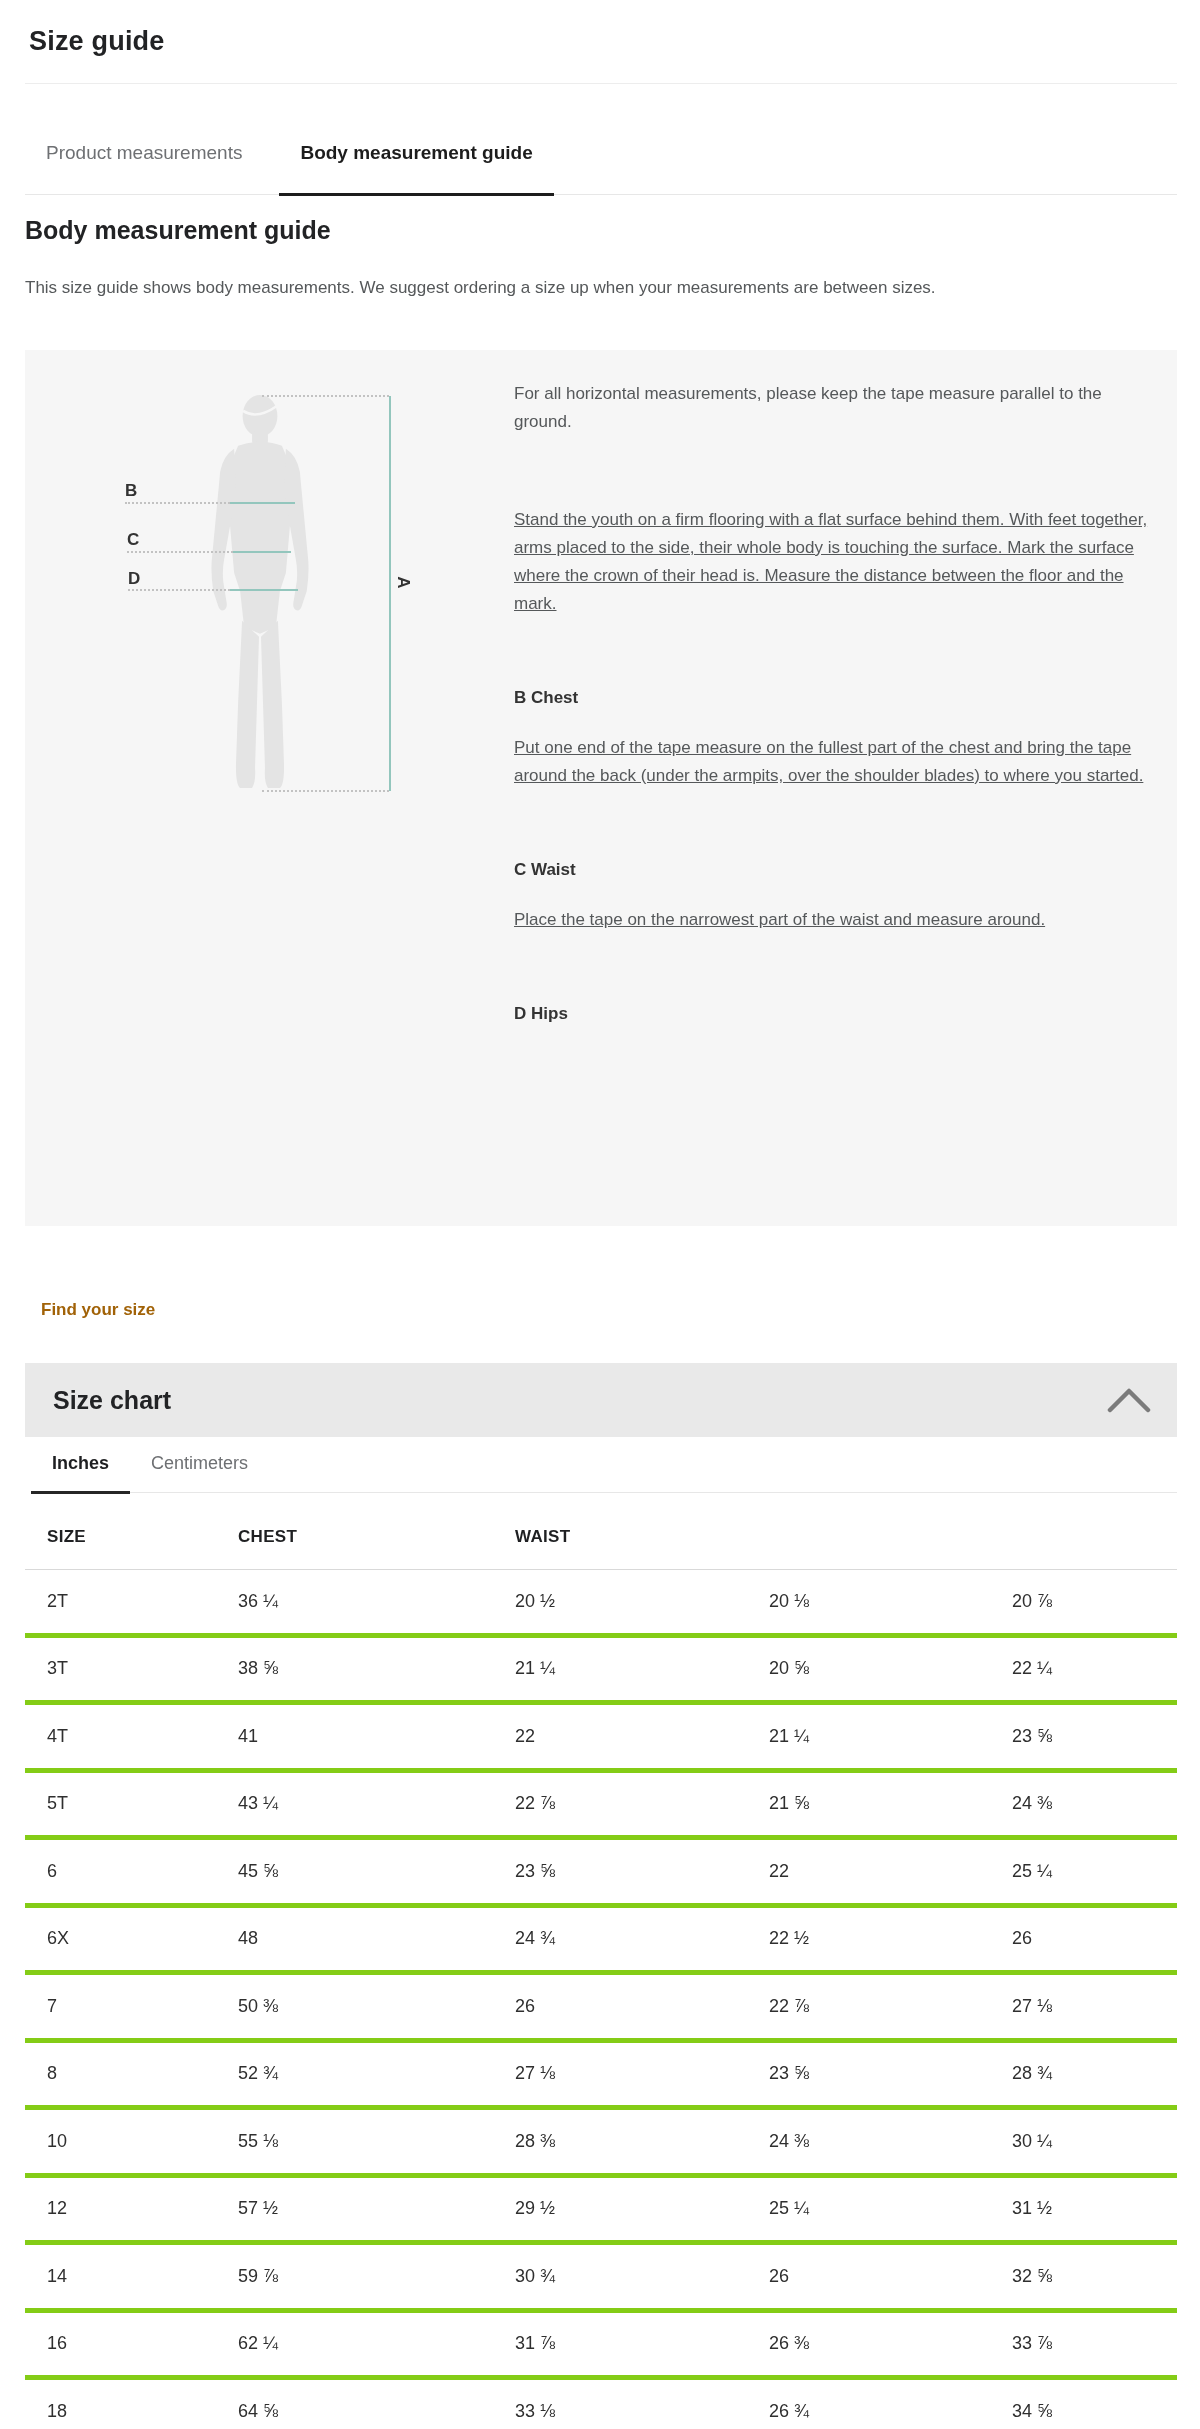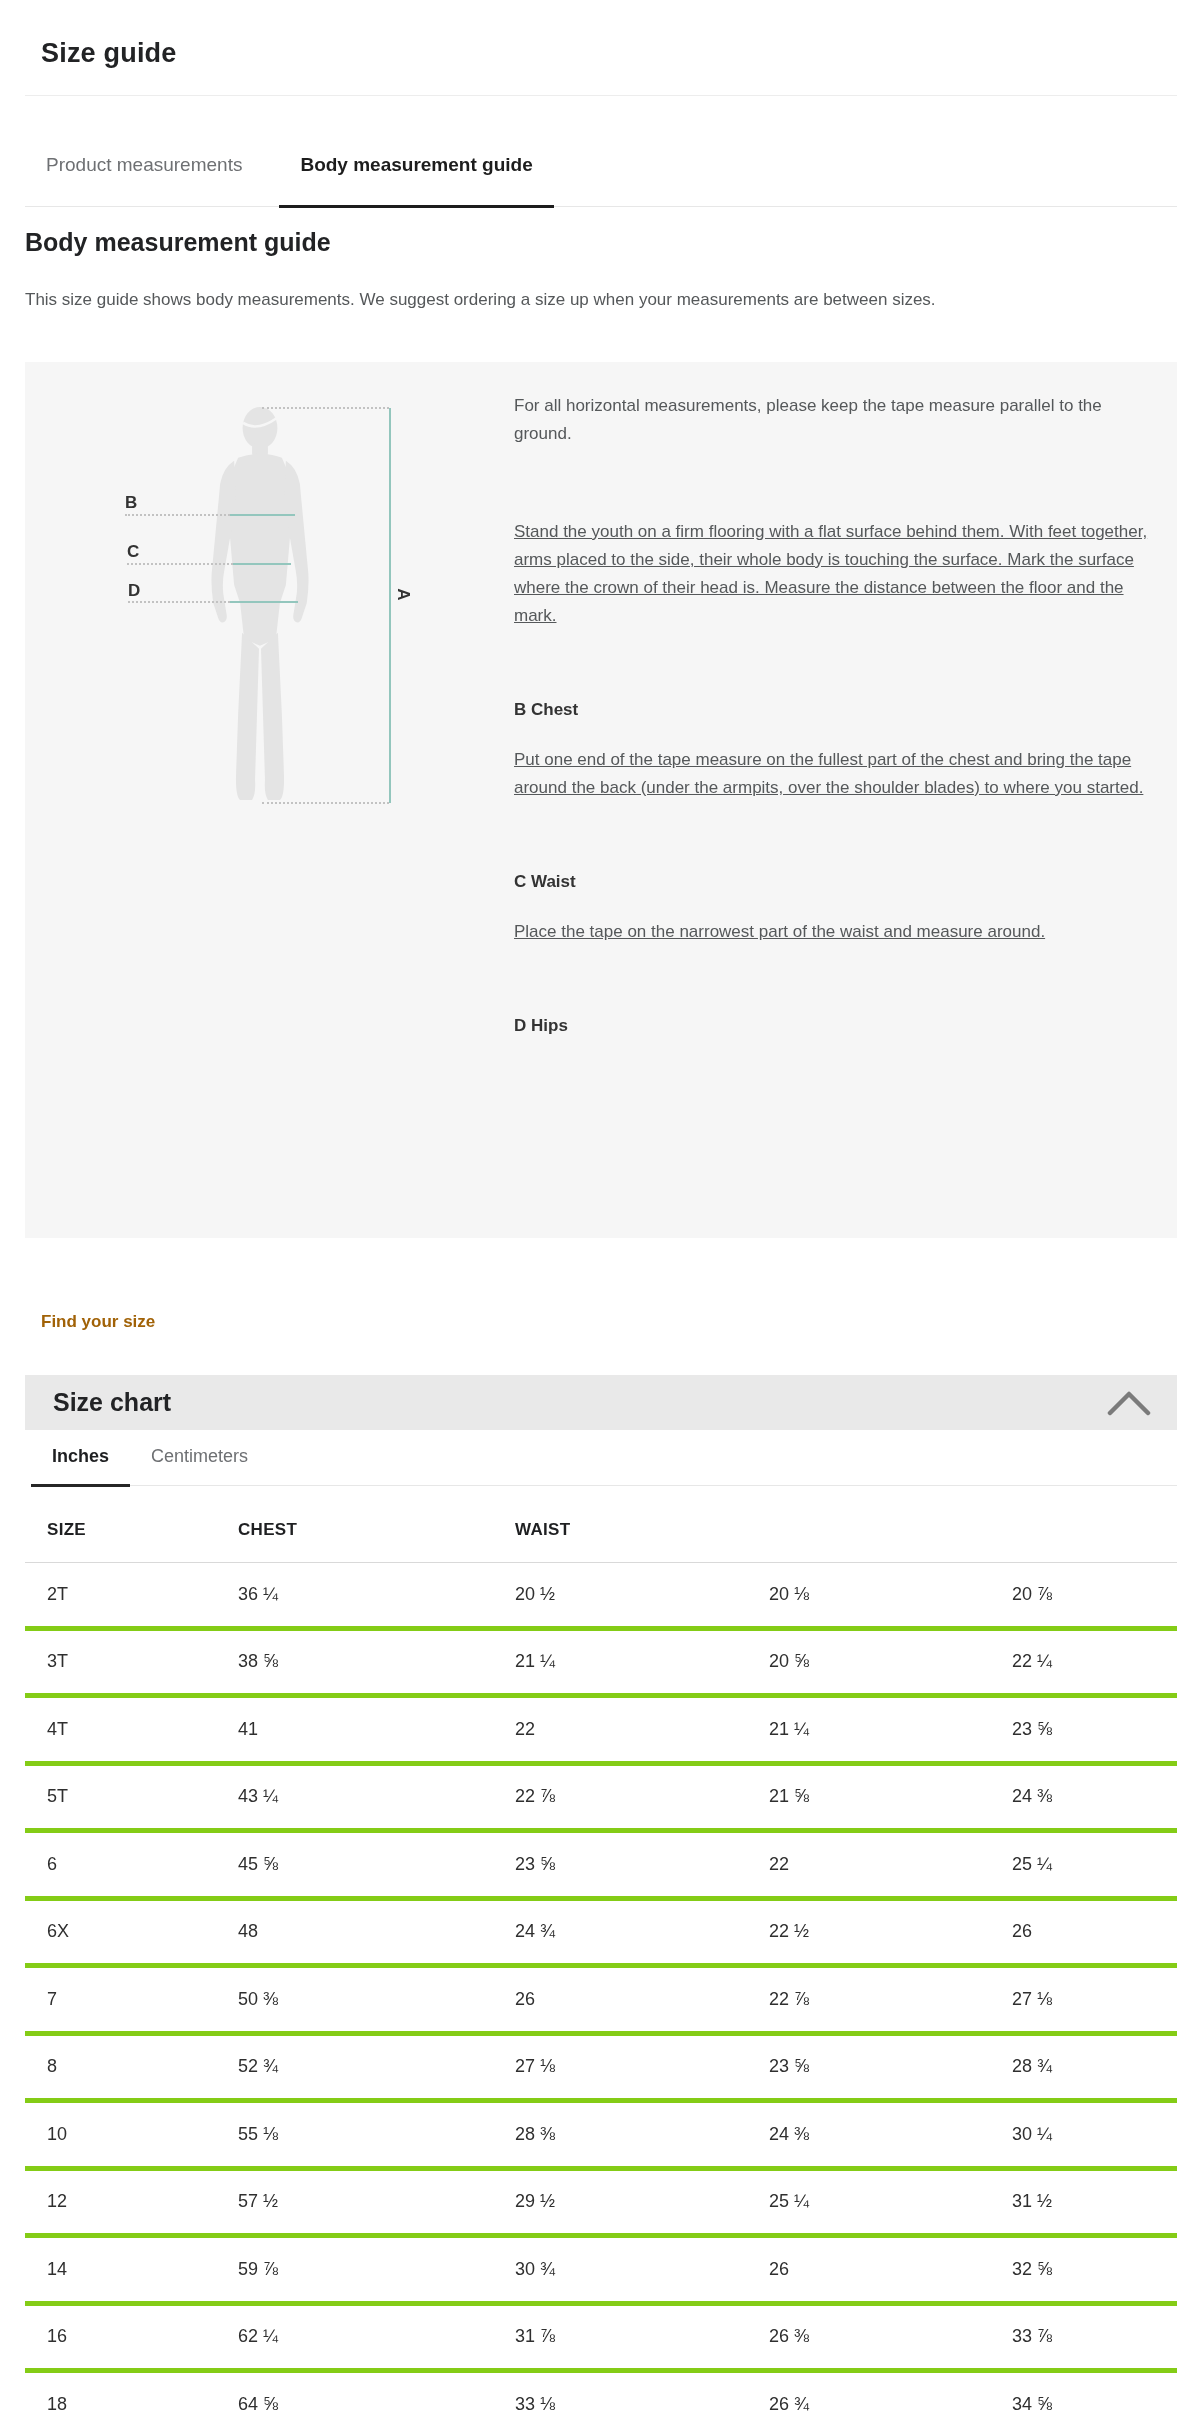--- a/index.html
+++ b/index.html
@@ -4,21 +4,21 @@
 <style>
   html,body{margin:0;padding:0;}
   body{
     width:1200px;height:2429px;overflow:hidden;background:#fff;
     font-family:"Liberation Sans","DejaVu Sans",sans-serif;
     -webkit-font-smoothing:antialiased;
   }
   .container{padding:0 23px 0 25px;}
 
   
-  .page-title{margin:16px;padding-top:20px;font-size:27px;line-height:34px;font-weight:bold;color:#222325;letter-spacing:.2px;}
+  .page-title{margin:4px;padding-top:20px;font-size:27px;line-height:34px;font-weight:bold;color:#222325;letter-spacing:.2px;}
   .top-divider{height:1px;background:#ededed;margin-top:25px;}
 
   
   .main-tabs{display:flex;gap:16px;padding-top:58px;border-bottom:1px solid #e7e7e7;}
   .main-tab{position:relative;padding:0 21px 30px;font-size:19px;line-height:22px;color:#6e7073;cursor:pointer;white-space:nowrap;}
   .main-tab.active{color:#1d1d1d;font-weight:bold;}
   .main-tab.active::after{content:'';position:absolute;left:0;right:0;bottom:-2px;height:3px;background:#1d1d1d;}
 
   
   .section-heading{margin:0;padding-top:20px;font-size:25px;line-height:30px;font-weight:bold;color:#222325;}
@@ -37,21 +37,21 @@
   .a-label{transform:rotate(90deg);}
 
   .instructions{position:absolute;left:489px;top:30px;width:650px;}
   .instr-intro{font-size:17px;line-height:28px;color:#55585a;}
   .instr-section{margin-top:70px;}
   .instr-title{font-size:17px;line-height:20px;font-weight:bold;color:#333;}
   .instr-text{margin-top:26px;font-size:17px;line-height:28px;color:#55585a;text-decoration:underline;}
 
   
   .find-heading{margin:16px;padding-top:53px;font-size:17px;line-height:30px;font-weight:bold;color:#a16207;}
-  .chart-bar{margin-top:38px;height:55px;background:#e9e9e9;display:flex;align-items:center;justify-content:space-between;padding:0 26px 0 28px;cursor:pointer;}
+  .chart-bar{margin-top:38px;height:74px;background:#e9e9e9;display:flex;align-items:center;justify-content:space-between;padding:0 26px 0 28px;cursor:pointer;}
   .chart-bar-title{font-size:25px;font-weight:bold;color:#222325;}
   .chevron svg{display:block;}
 
   
   .unit-tabs{display:flex;margin-left:6px;border-bottom:1px solid #e7e7e7;}
   .unit-tab{position:relative;padding:16px 21px 18px;font-size:18px;line-height:21px;color:#6e7073;cursor:pointer;}
   .unit-tab.active{color:#1f2022;font-weight:bold;}
   .unit-tab.active::after{content:'';position:absolute;left:0;right:0;bottom:-2px;height:3px;background:#262626;}
 
   

